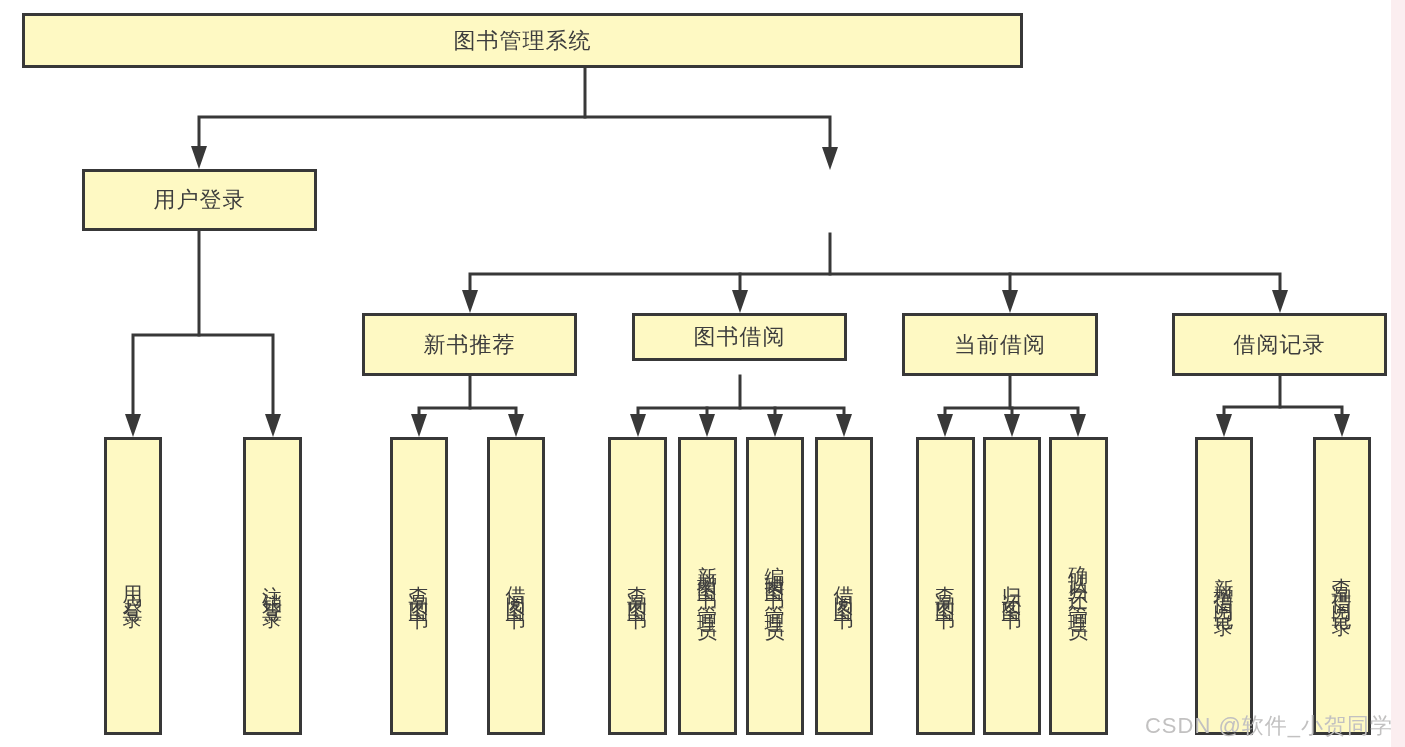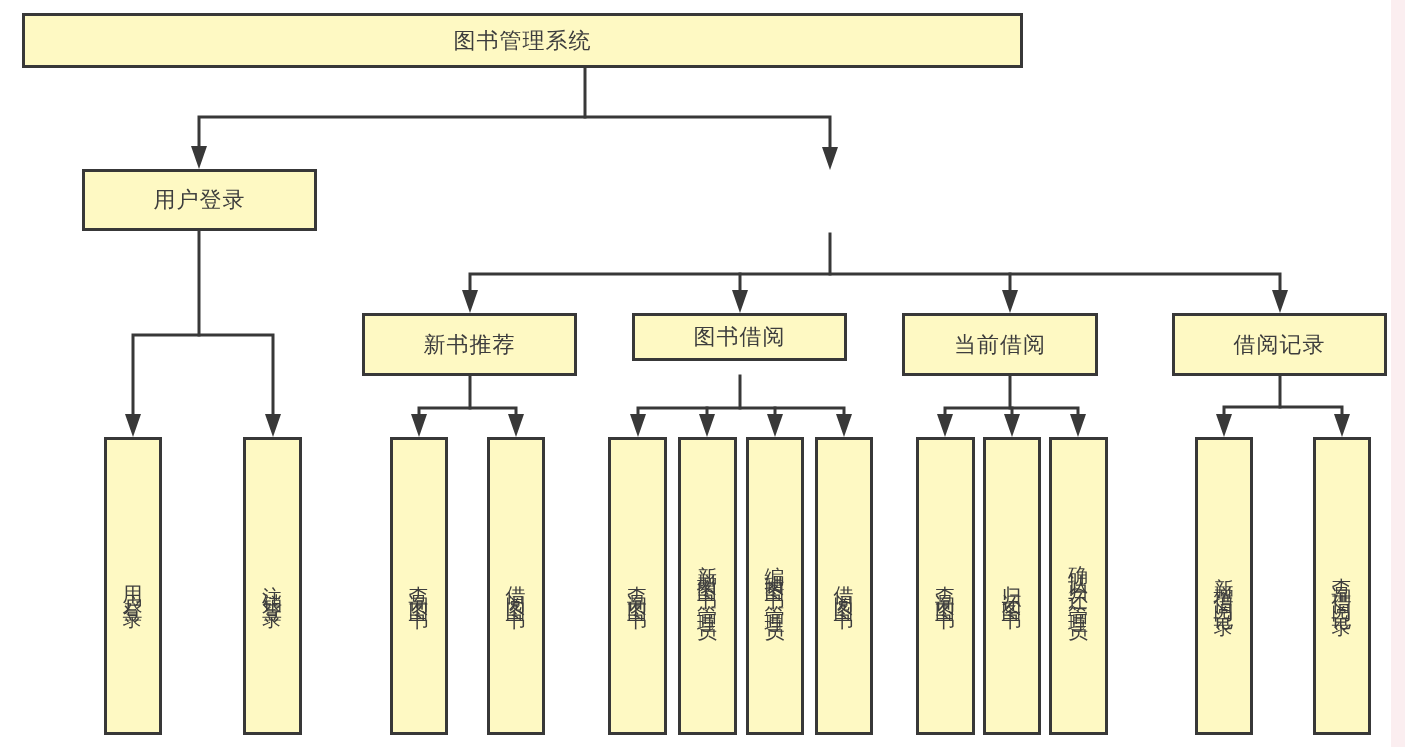--- a/index.html
+++ b/index.html
@@ -162,14 +162,15 @@
 
   <div class="box v-box" style="left:1195px; top:437px; width:58px; height:298px;">
     <span class="v-label">新增借阅记录</span>
   </div>
   <div class="box v-box" style="left:1313px; top:437px; width:58px; height:298px;">
     <span class="v-label">查询借阅记录</span>
   </div>
 
   <div class="pink-strip"></div>
 
+  <div class="watermark">CSDN @软件_小贺同学</div>
 
 </div>
 
 </body></html>

